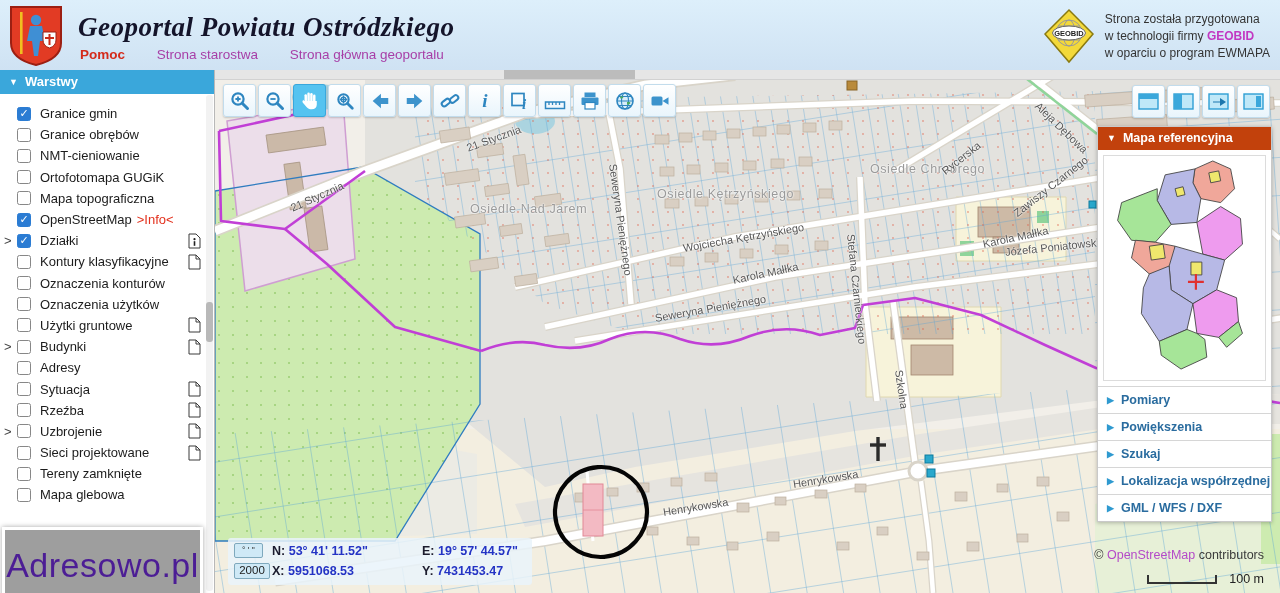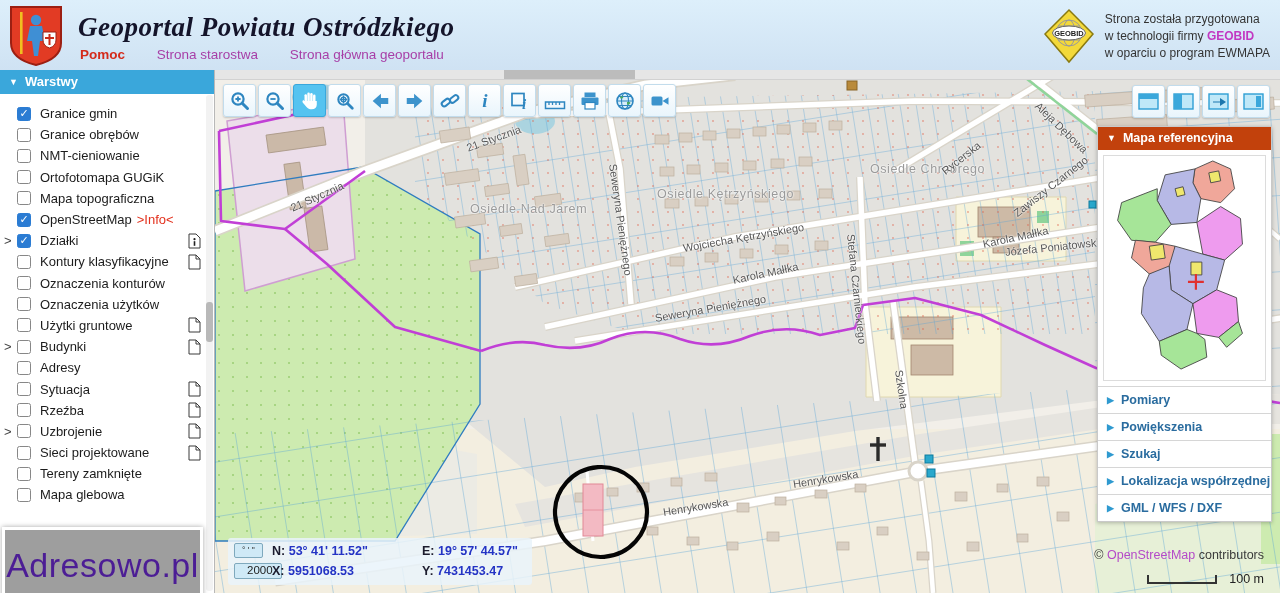--- a/index.html
+++ b/index.html
@@ -78,21 +78,21 @@
                 font-size:12.5px;font-weight:bold;color:#2a6c9f;cursor:pointer;background:#fff;}
   .refmenu-item .arr{color:#2f9ad0;font-size:9px;margin-right:7px;vertical-align:1px;}
 
   
   .status{position:absolute;left:13px;bottom:8px;z-index:20;background:rgba(233,243,250,.85);
           border-radius:3px;padding:5px 14px 6px 6px;font-size:12.5px;
           display:grid;grid-template-columns:38px 150px auto;row-gap:5px;align-items:center;}
   .mini-btn{background:#cfe9f6;border:1px solid #7fa9bd;border-radius:2px;font-size:8.5px;
             color:#333;width:27px;height:13px;line-height:12px;text-align:center;cursor:pointer;}
   .scale-box{background:#cfe9f6;border:1px solid #7fa9bd;border-radius:2px;font-size:11.5px;
-             color:#222;width:34px;height:14px;line-height:13px;cursor:pointer;padding-left:12px;}
+             color:#222;width:34px;height:14px;line-height:13px;text-align:center;cursor:pointer;}
   .coordlab{font-weight:bold;color:#1c1c2e;}
   .coordval{font-weight:bold;color:#2433c4;}
 
   
   .attrib{position:absolute;right:16px;bottom:31px;font-size:12.5px;color:#3a3a3a;z-index:15;}
   .attrib .osm{color:#b44ac8;cursor:pointer;}
   .scalebar{position:absolute;right:16px;bottom:7px;display:flex;align-items:center;gap:9px;z-index:15;}
   .scalebar .sl{font-size:12.5px;color:#222;}
 </style>
 </head>

